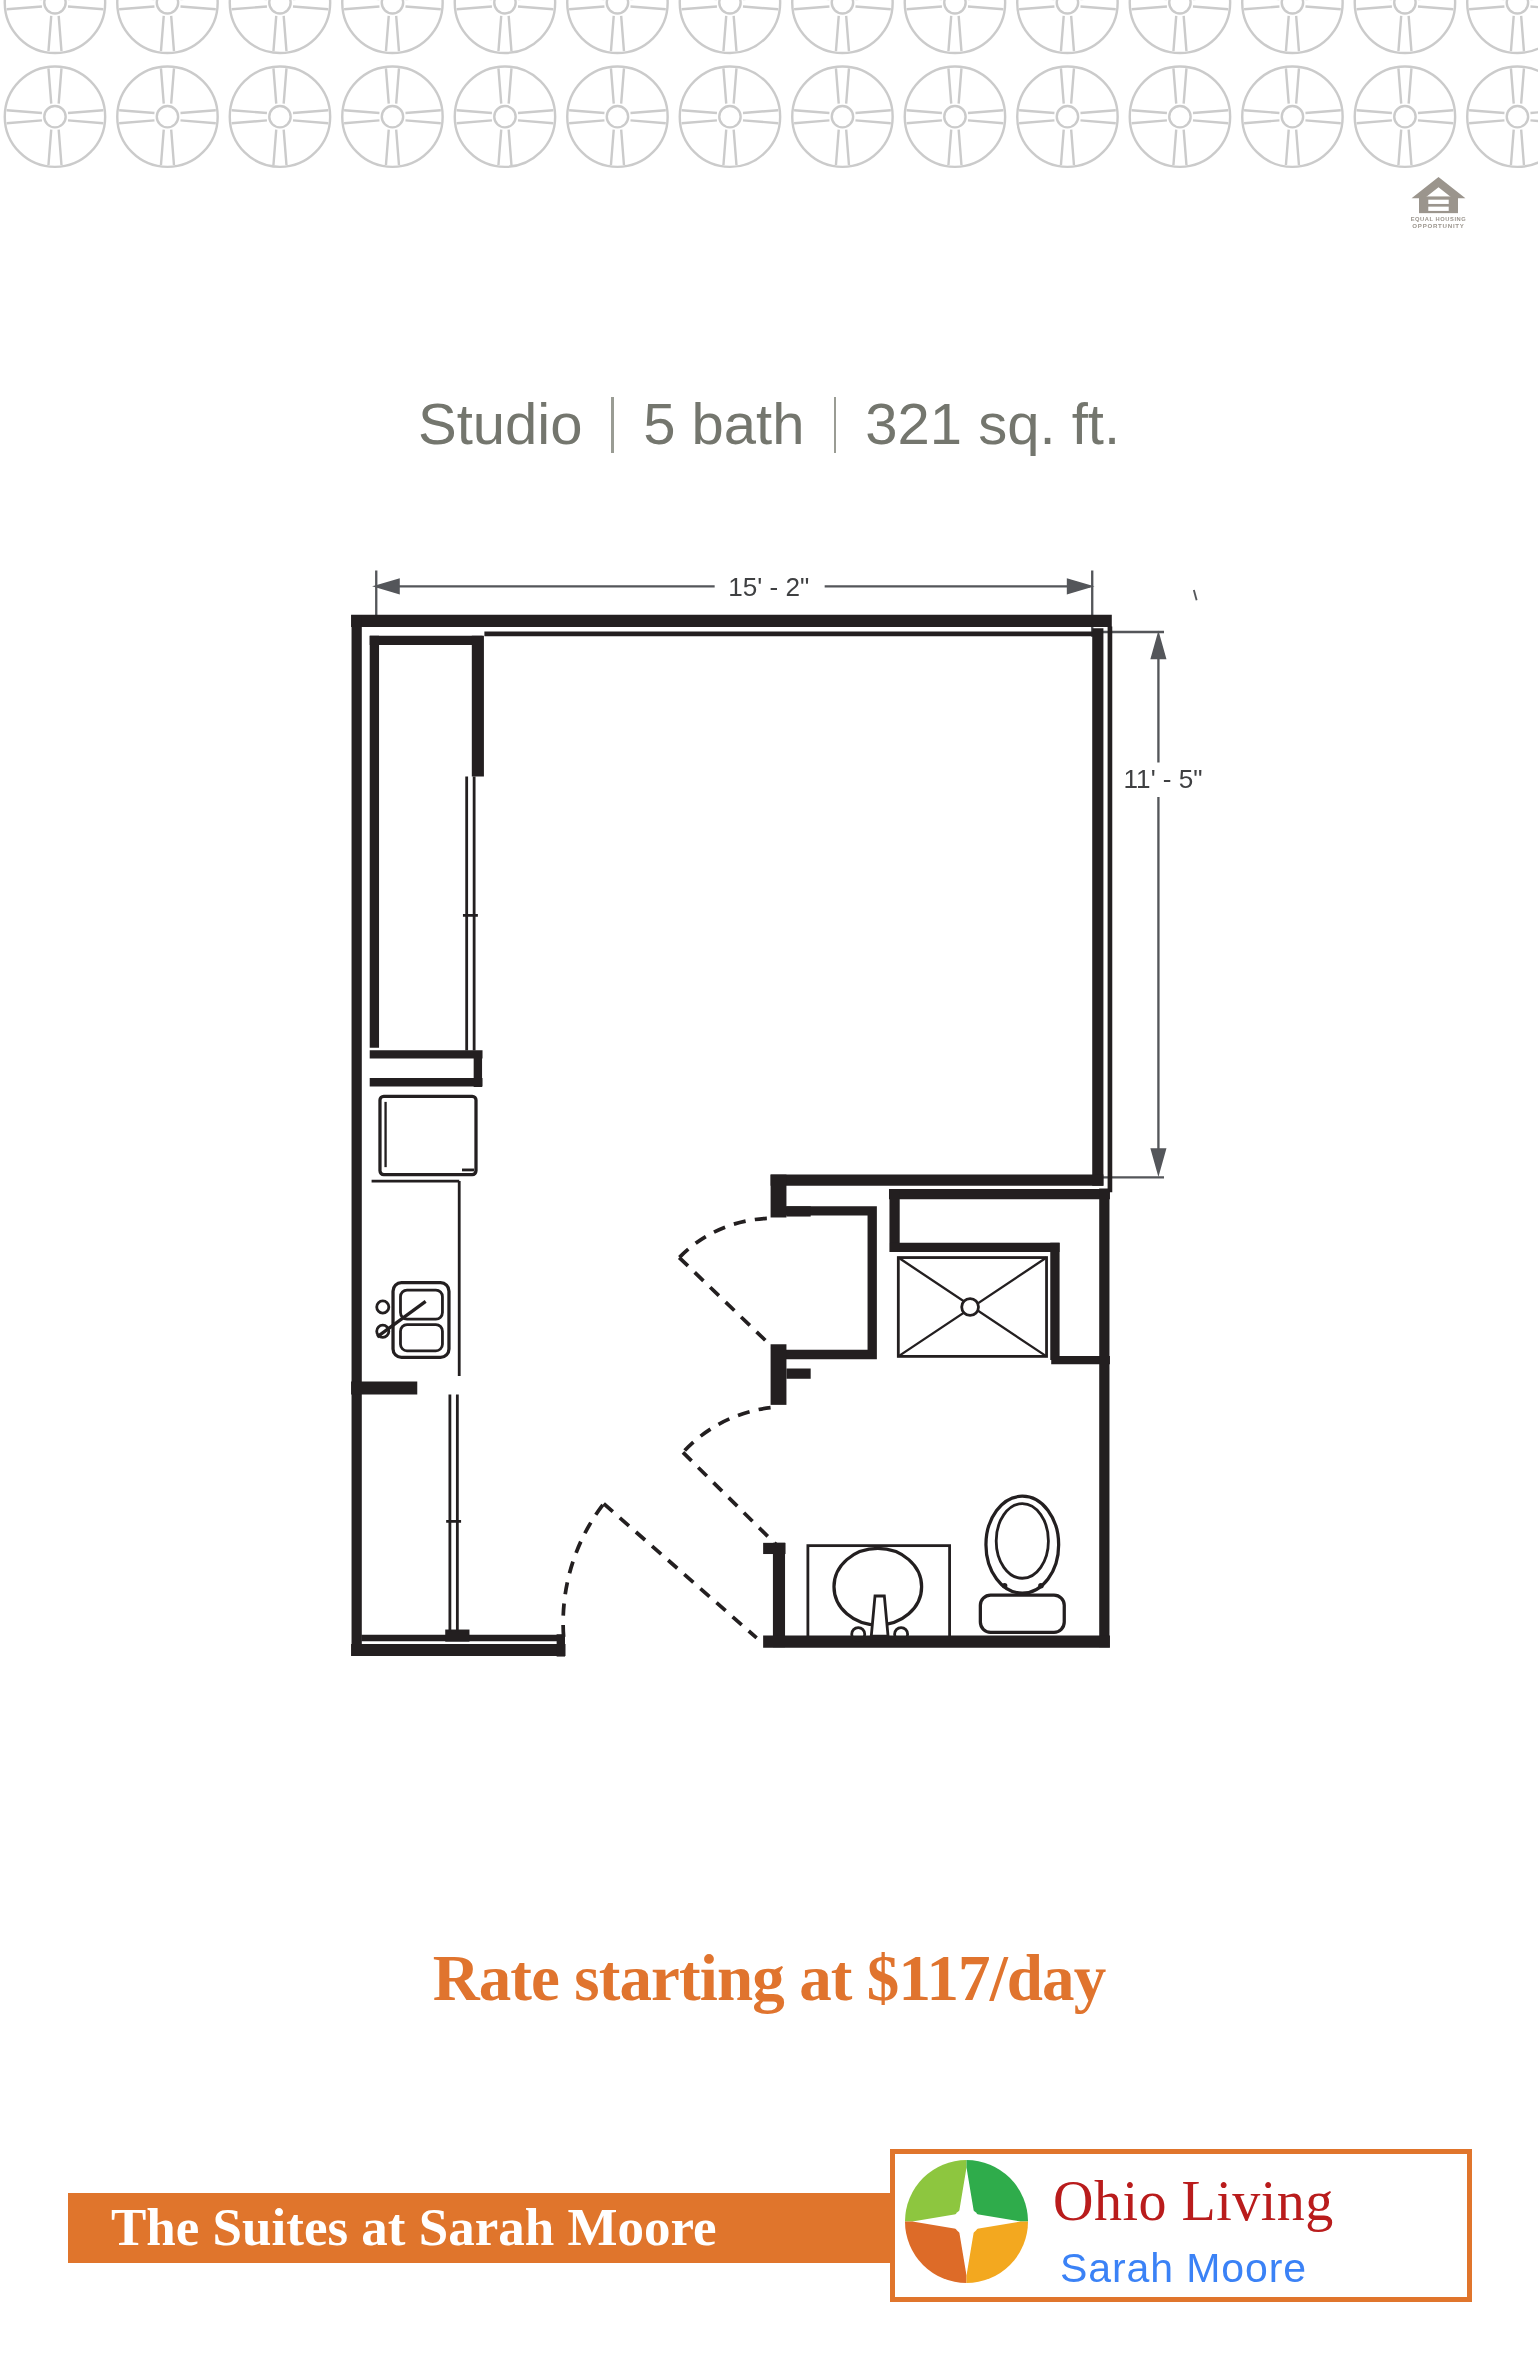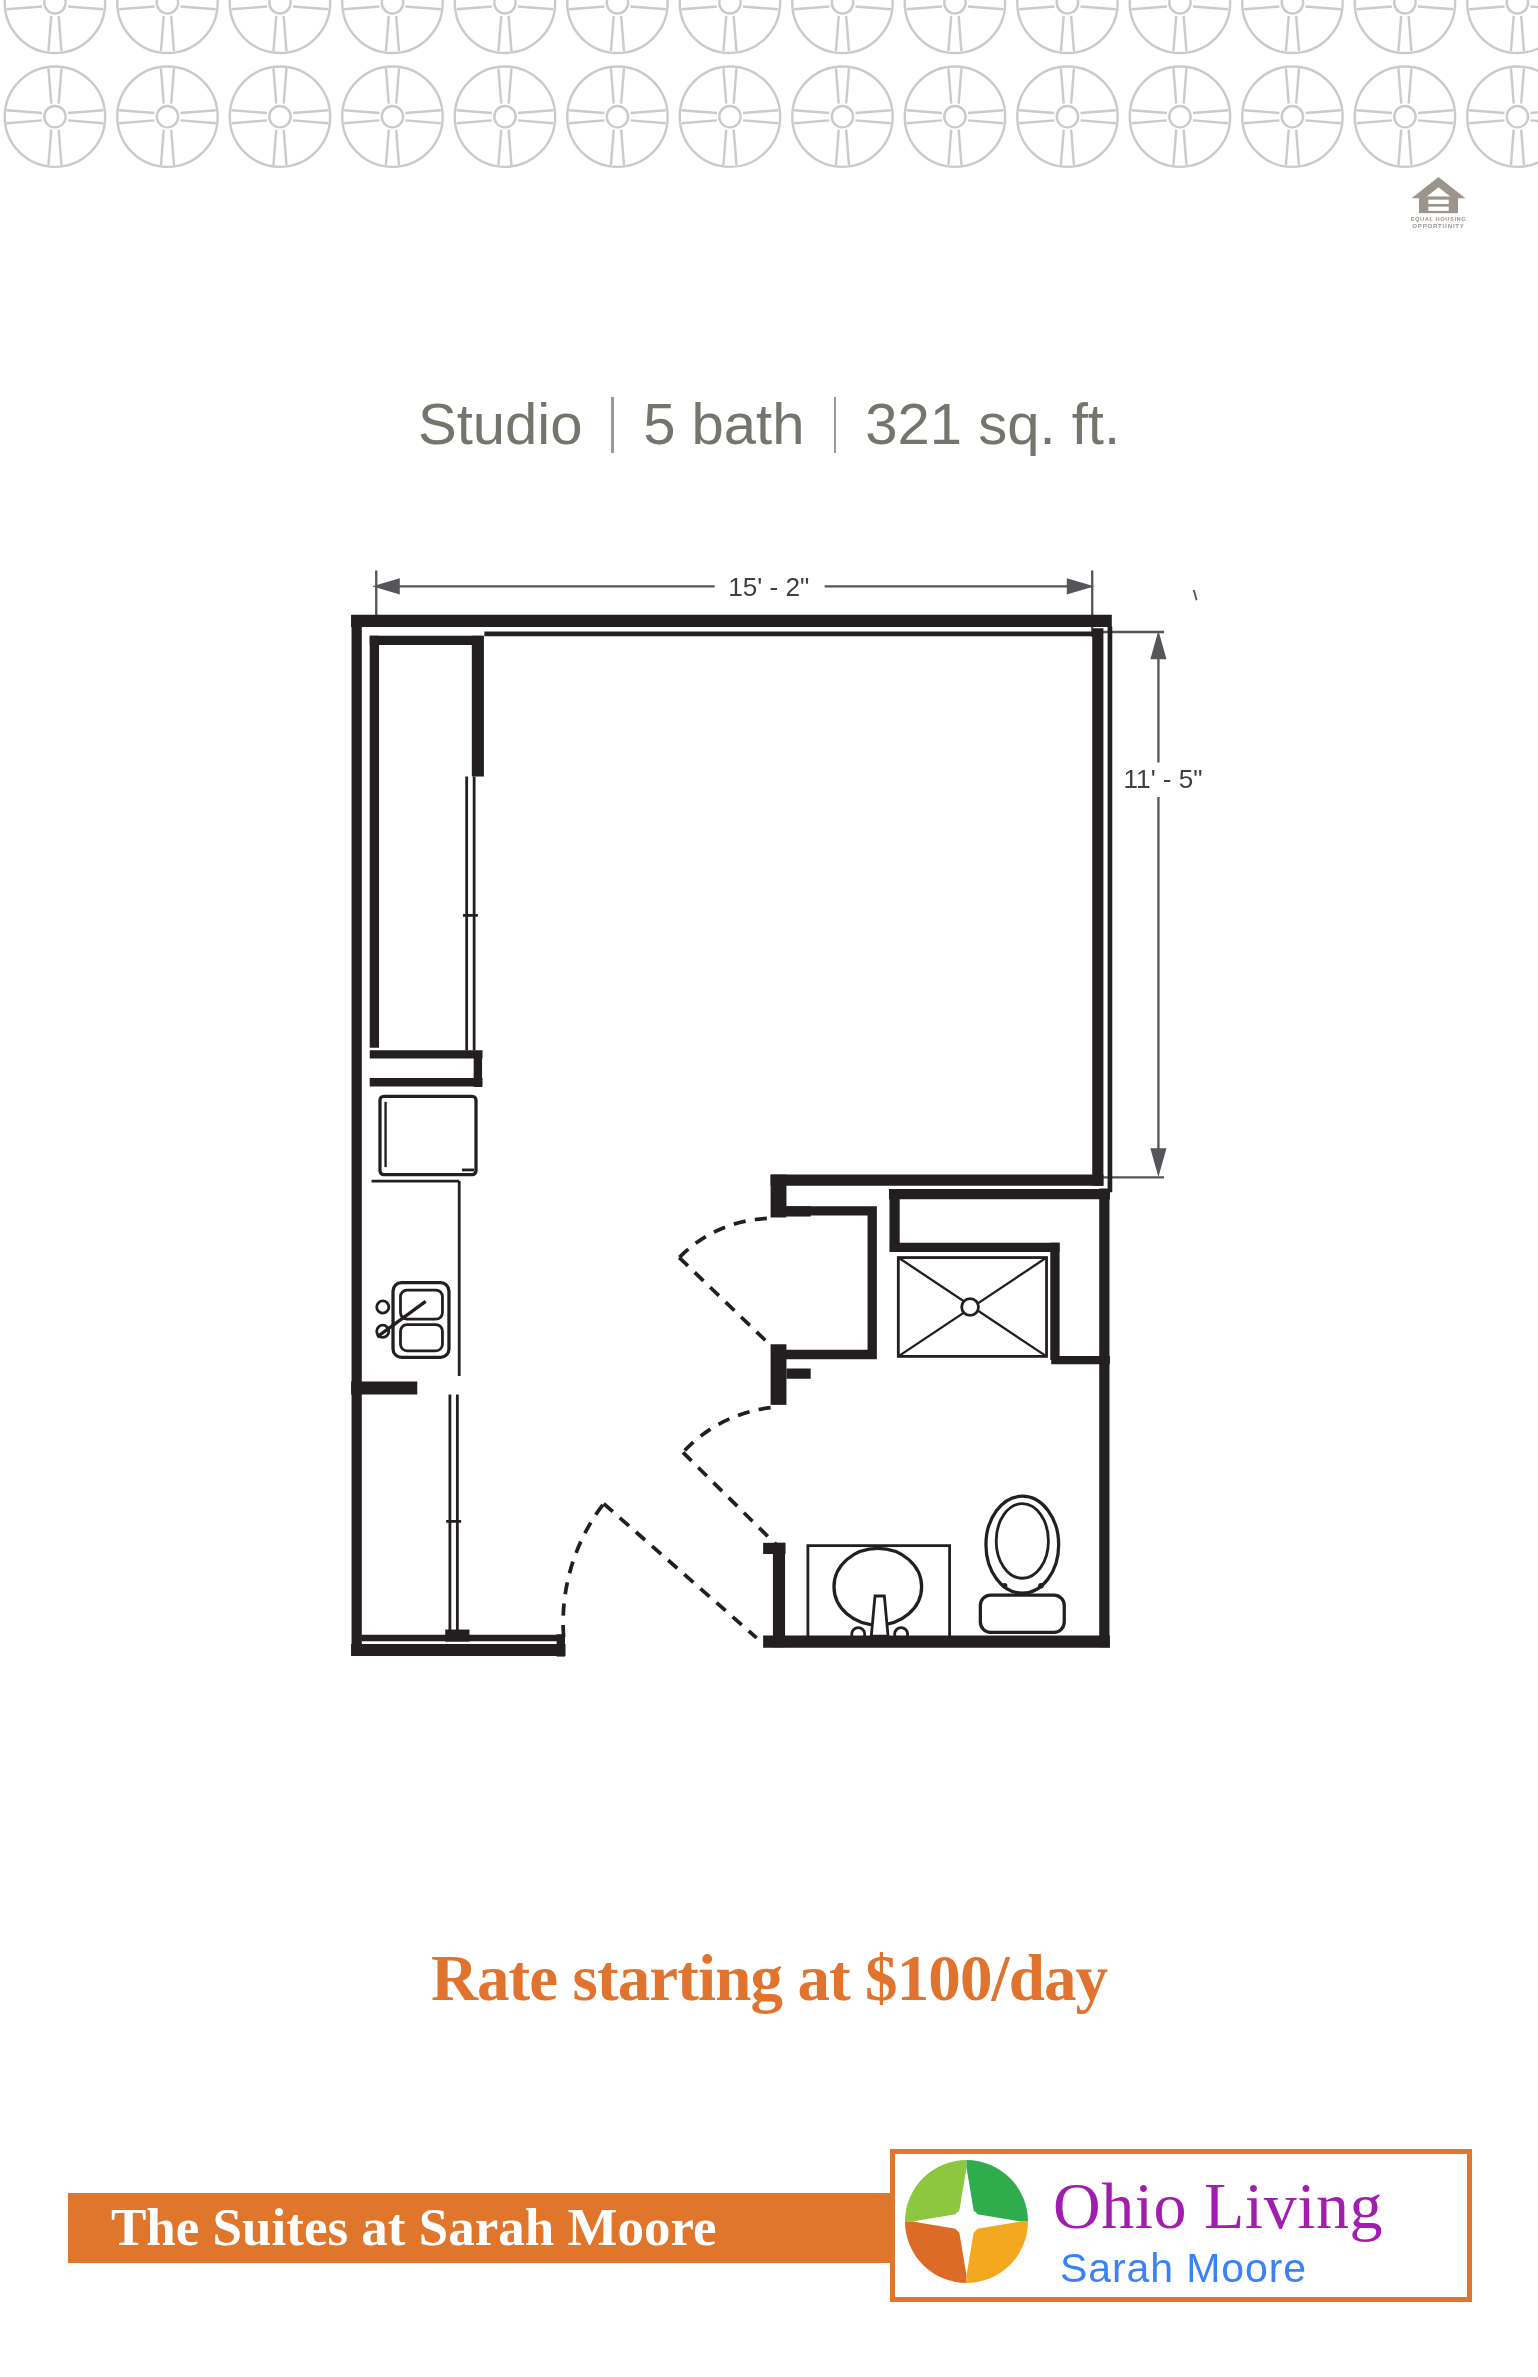--- a/index.html
+++ b/index.html
@@ -28,21 +28,21 @@
     color:#e0742e;}
 
   
   .footer-bar{left:68px;top:2193px;width:825px;height:70px;background:#e0752c;}
   .footer-bar .community{display:block;padding-left:43px;line-height:68px;
     font-family:"Liberation Serif",serif;font-weight:bold;font-size:53px;color:#ffffff;}
   .logo-box{left:890px;top:2149px;width:582px;height:153px;background:#ffffff;
     border:5.6px solid #e0752c;box-sizing:border-box;}
   .logo-box .mark{position:absolute;left:10.3px;top:5.6px;}
   .brand-name{position:absolute;left:158px;top:18.6px;line-height:1;
-    font-family:"Liberation Serif",serif;font-size:66px;color:#a21caf;letter-spacing:0.5px;}
+    font-family:"Liberation Serif",serif;font-size:56px;color:#b91c1c;letter-spacing:0.5px;}
   .brand-location{position:absolute;left:165px;top:94px;line-height:1;
     font-size:41px;color:#3b82f6;letter-spacing:0.9px;}
 </style>
 </head>
 <body>
 
 <div class="page">
 
   <svg class="abs pattern" width="1538" height="172" viewBox="0 0 1650 185">
     <defs>
@@ -206,21 +206,21 @@
     <g stroke="#231f20" stroke-width="4" fill="none" stroke-dasharray="13 10">
       <path d="M604,1756 A209,209 0 0 1 647,1613"></path>
       <path d="M647,1613 L811,1757"></path>
       <path d="M822,1307 A140,140 0 0 0 728,1349"></path>
       <path d="M728,1349 L829,1446"></path>
       <path d="M826,1510 A150,150 0 0 0 732,1558"></path>
       <path d="M732,1558 L834,1659"></path>
     </g>
   </svg>
 
-  <div class="abs rate">Rate starting at $100/day</div>
+  <div class="abs rate">Rate starting at $117/day</div>
 
   <div class="abs footer-bar">
     <span class="community">The Suites at Sarah Moore</span>
   </div>
 
   <div class="abs logo-box">
     <svg class="mark" width="123" height="123" viewBox="0 0 132 132">
       <path d="M66,66 L0,66 A66,66 0 0 1 66,0 Z" fill="#8dc63f"></path>
       <path d="M66,66 L66,0 A66,66 0 0 1 132,66 Z" fill="#2fac4b"></path>
       <path d="M66,66 L66,132 A66,66 0 0 1 0,66 Z" fill="#dd6b28"></path>

